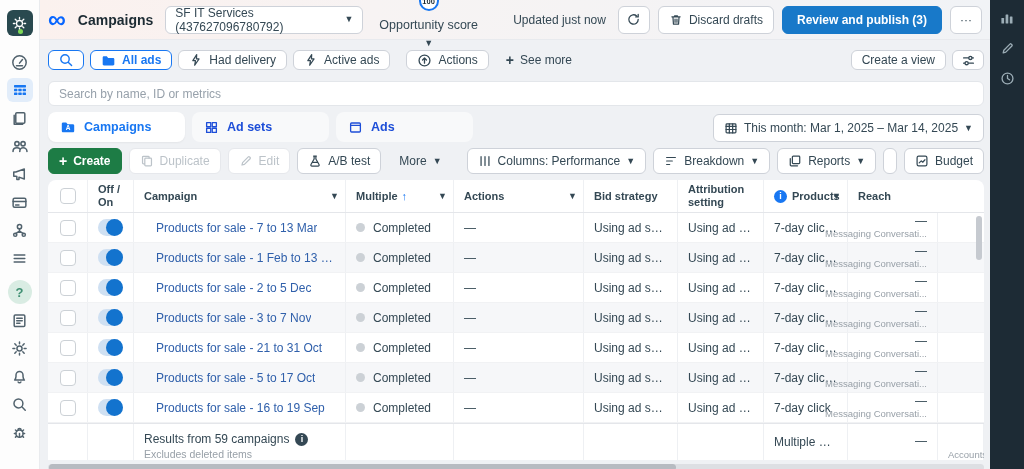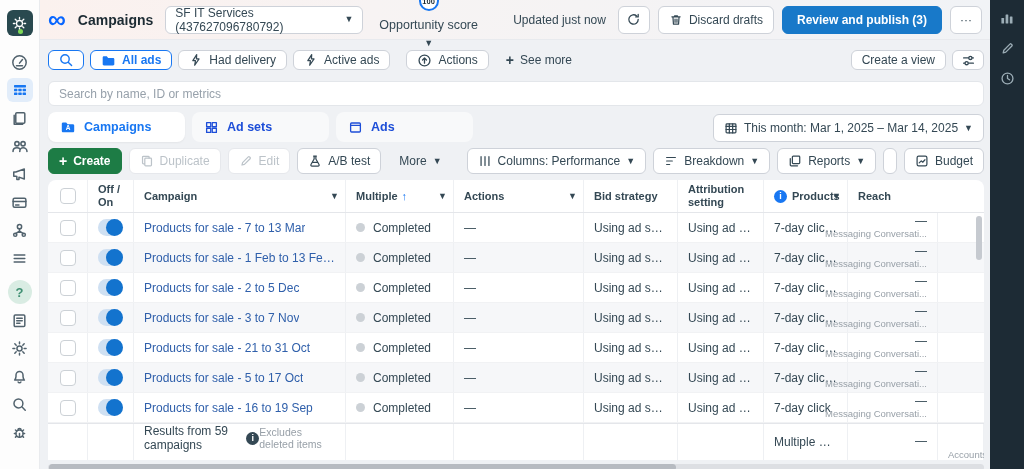--- a/index.html
+++ b/index.html
@@ -72,31 +72,31 @@
   .thead{height:33px;border-bottom:1px solid #e4e6ea;}
   .hsort{position:absolute;right:6px;top:50%;transform:translateY(-50%);font-size:9px;color:#344854;}
   .sort-asc{color:var(--accent-blue);font-size:11px;font-weight:bold;margin-left:4px;}
   .two-line{line-height:1.15;white-space:pre-line;}
   .trow{height:30px;border-bottom:1px solid #f1f2f4;}
   .trow:nth-child(even){background:#f6f7f9;}
   .checkbox{width:16px;height:16px;border:1.5px solid #ccd1d6;border-radius:4px;background:#fff;display:inline-block;}
   .toggle{width:29px;height:17px;border-radius:9px;background:#cfe0f2;position:relative;display:inline-block;}
   .toggle .knob{position:absolute;right:0;top:0;width:17px;height:17px;border-radius:50%;background:var(--toggle-blue);}
   .c-center{justify-content:center;}
-  .camp-link{color:var(--link-blue);text-decoration:none;font-size:12px;white-space:nowrap;overflow:hidden;text-overflow:ellipsis;cursor:pointer;}
+  .camp-link{color:var(--link-blue);text-decoration:none;font-size:12px;white-space:nowrap;overflow:hidden;text-overflow:ellipsis;cursor:pointer;margin-left:12px;}
   .dot{width:9px;height:9px;border-radius:50%;background:#ccd1d6;display:inline-block;margin-right:8px;flex:0 0 9px;}
   .trunc{white-space:nowrap;overflow:hidden;text-overflow:ellipsis;}
   .c-results{flex-direction:column;align-items:flex-end;justify-content:center;gap:1px;}
   .res-dash{font-size:12px;color:#344854;line-height:1.1;}
   .res-sub{font-size:9.5px;color:#98a0a8;line-height:1.1;white-space:nowrap;}
   .info-i{width:13px;height:13px;border-radius:50%;background:var(--accent-blue);color:#fff;font-size:9px;font-weight:bold;display:inline-flex;align-items:center;justify-content:center;margin-right:5px;font-style:normal;flex:0 0 13px;}
   .info-i.dark{background:#344854;margin:0 0 0 6px;}
   .tfoot{height:37px;border-top:1px solid #e4e6ea;}
   .tfoot .cell{border-right:1px solid #eef0f3;}
-  .foot-main{flex-direction:row;align-items:flex-start;justify-content:flex-end;}
+  .foot-main{flex-direction:column;align-items:flex-start;justify-content:flex-end;}
   .foot-line1{font-size:12px;color:#344854;display:flex;align-items:center;}
   .foot-line2{font-size:10.5px;color:#98a0a8;margin-top:2px;}
   .reach-sub{font-size:9.5px;color:#98a0a8;align-self:flex-end;margin-top:14px;white-space:nowrap;}
   .vscroll{position:absolute;right:2px;top:36px;width:6px;height:44px;border-radius:3px;background:#c6cad0;}
   .hscroll{height:7px;margin-top:4px;border-radius:4px;background:#dddfe3;position:relative;flex:0 0 7px;}
   .hscroll .thumb{position:absolute;left:1px;top:0;height:7px;width:67%;border-radius:4px;background:#b7bbc1;}
   svg{stroke:currentColor;fill:none;stroke-width:1.4;stroke-linecap:round;stroke-linejoin:round;}
   svg.fill{fill:currentColor;stroke:none;}
 </style>
 </head>

